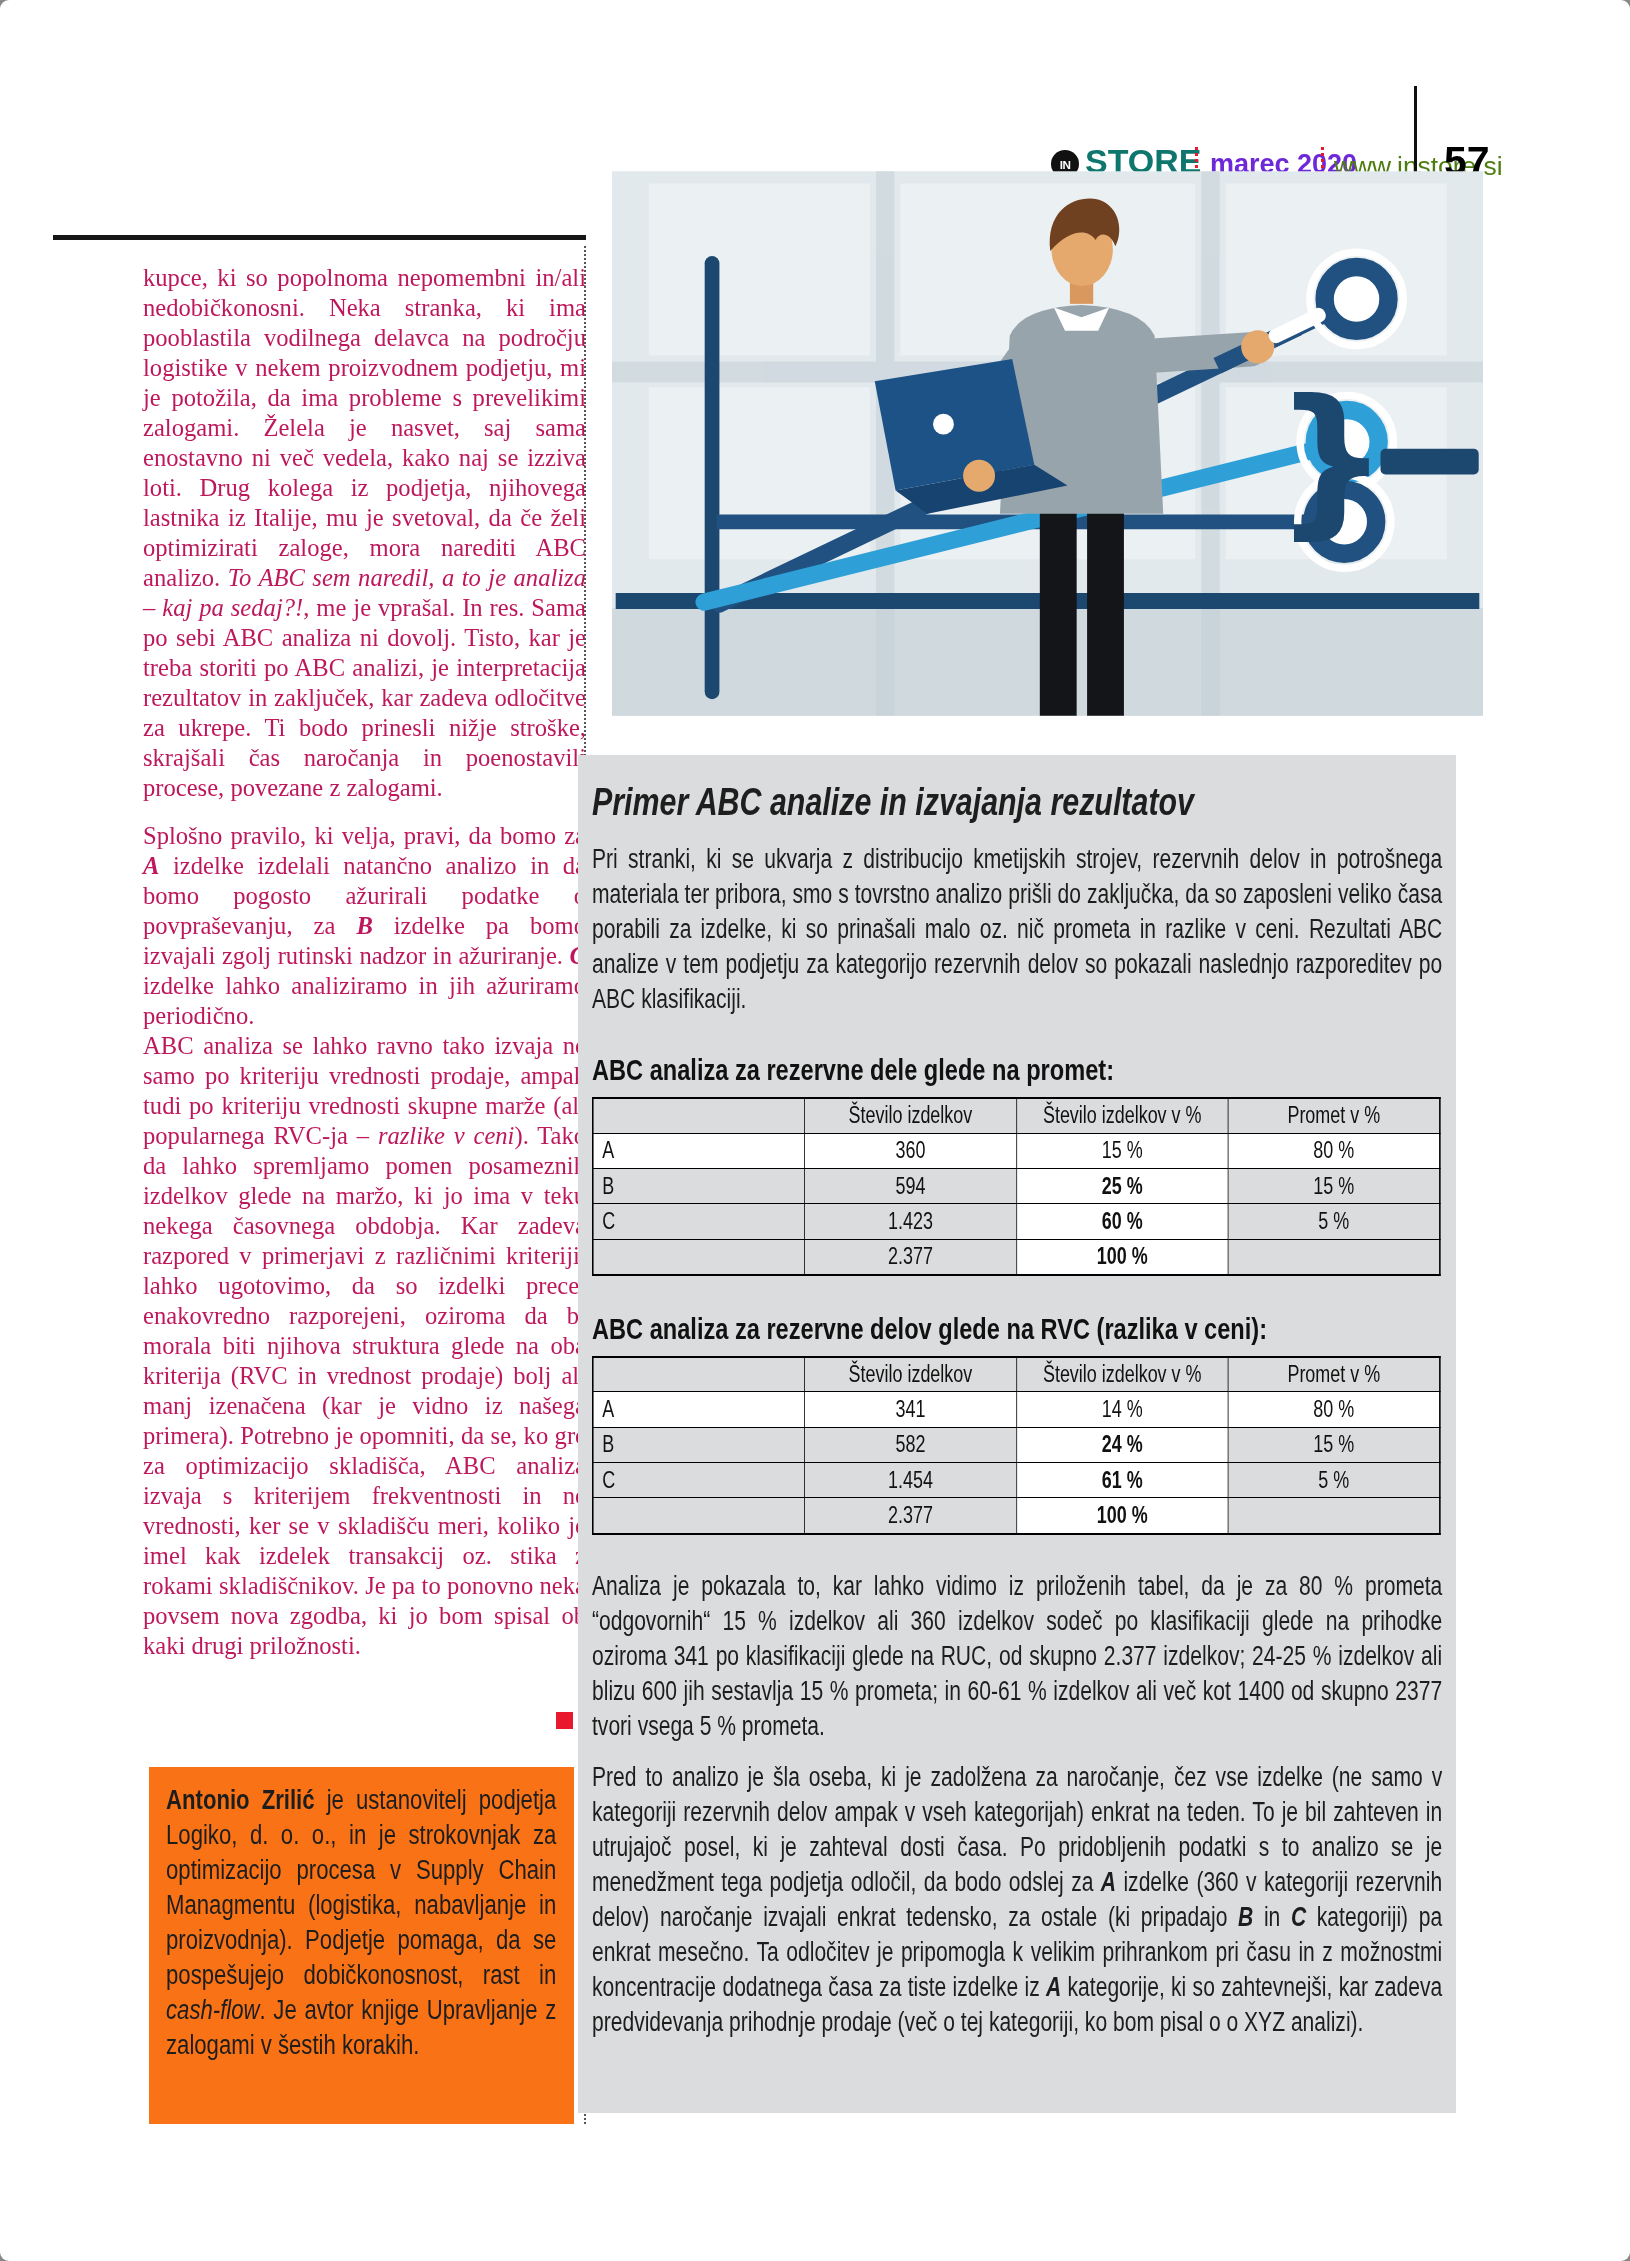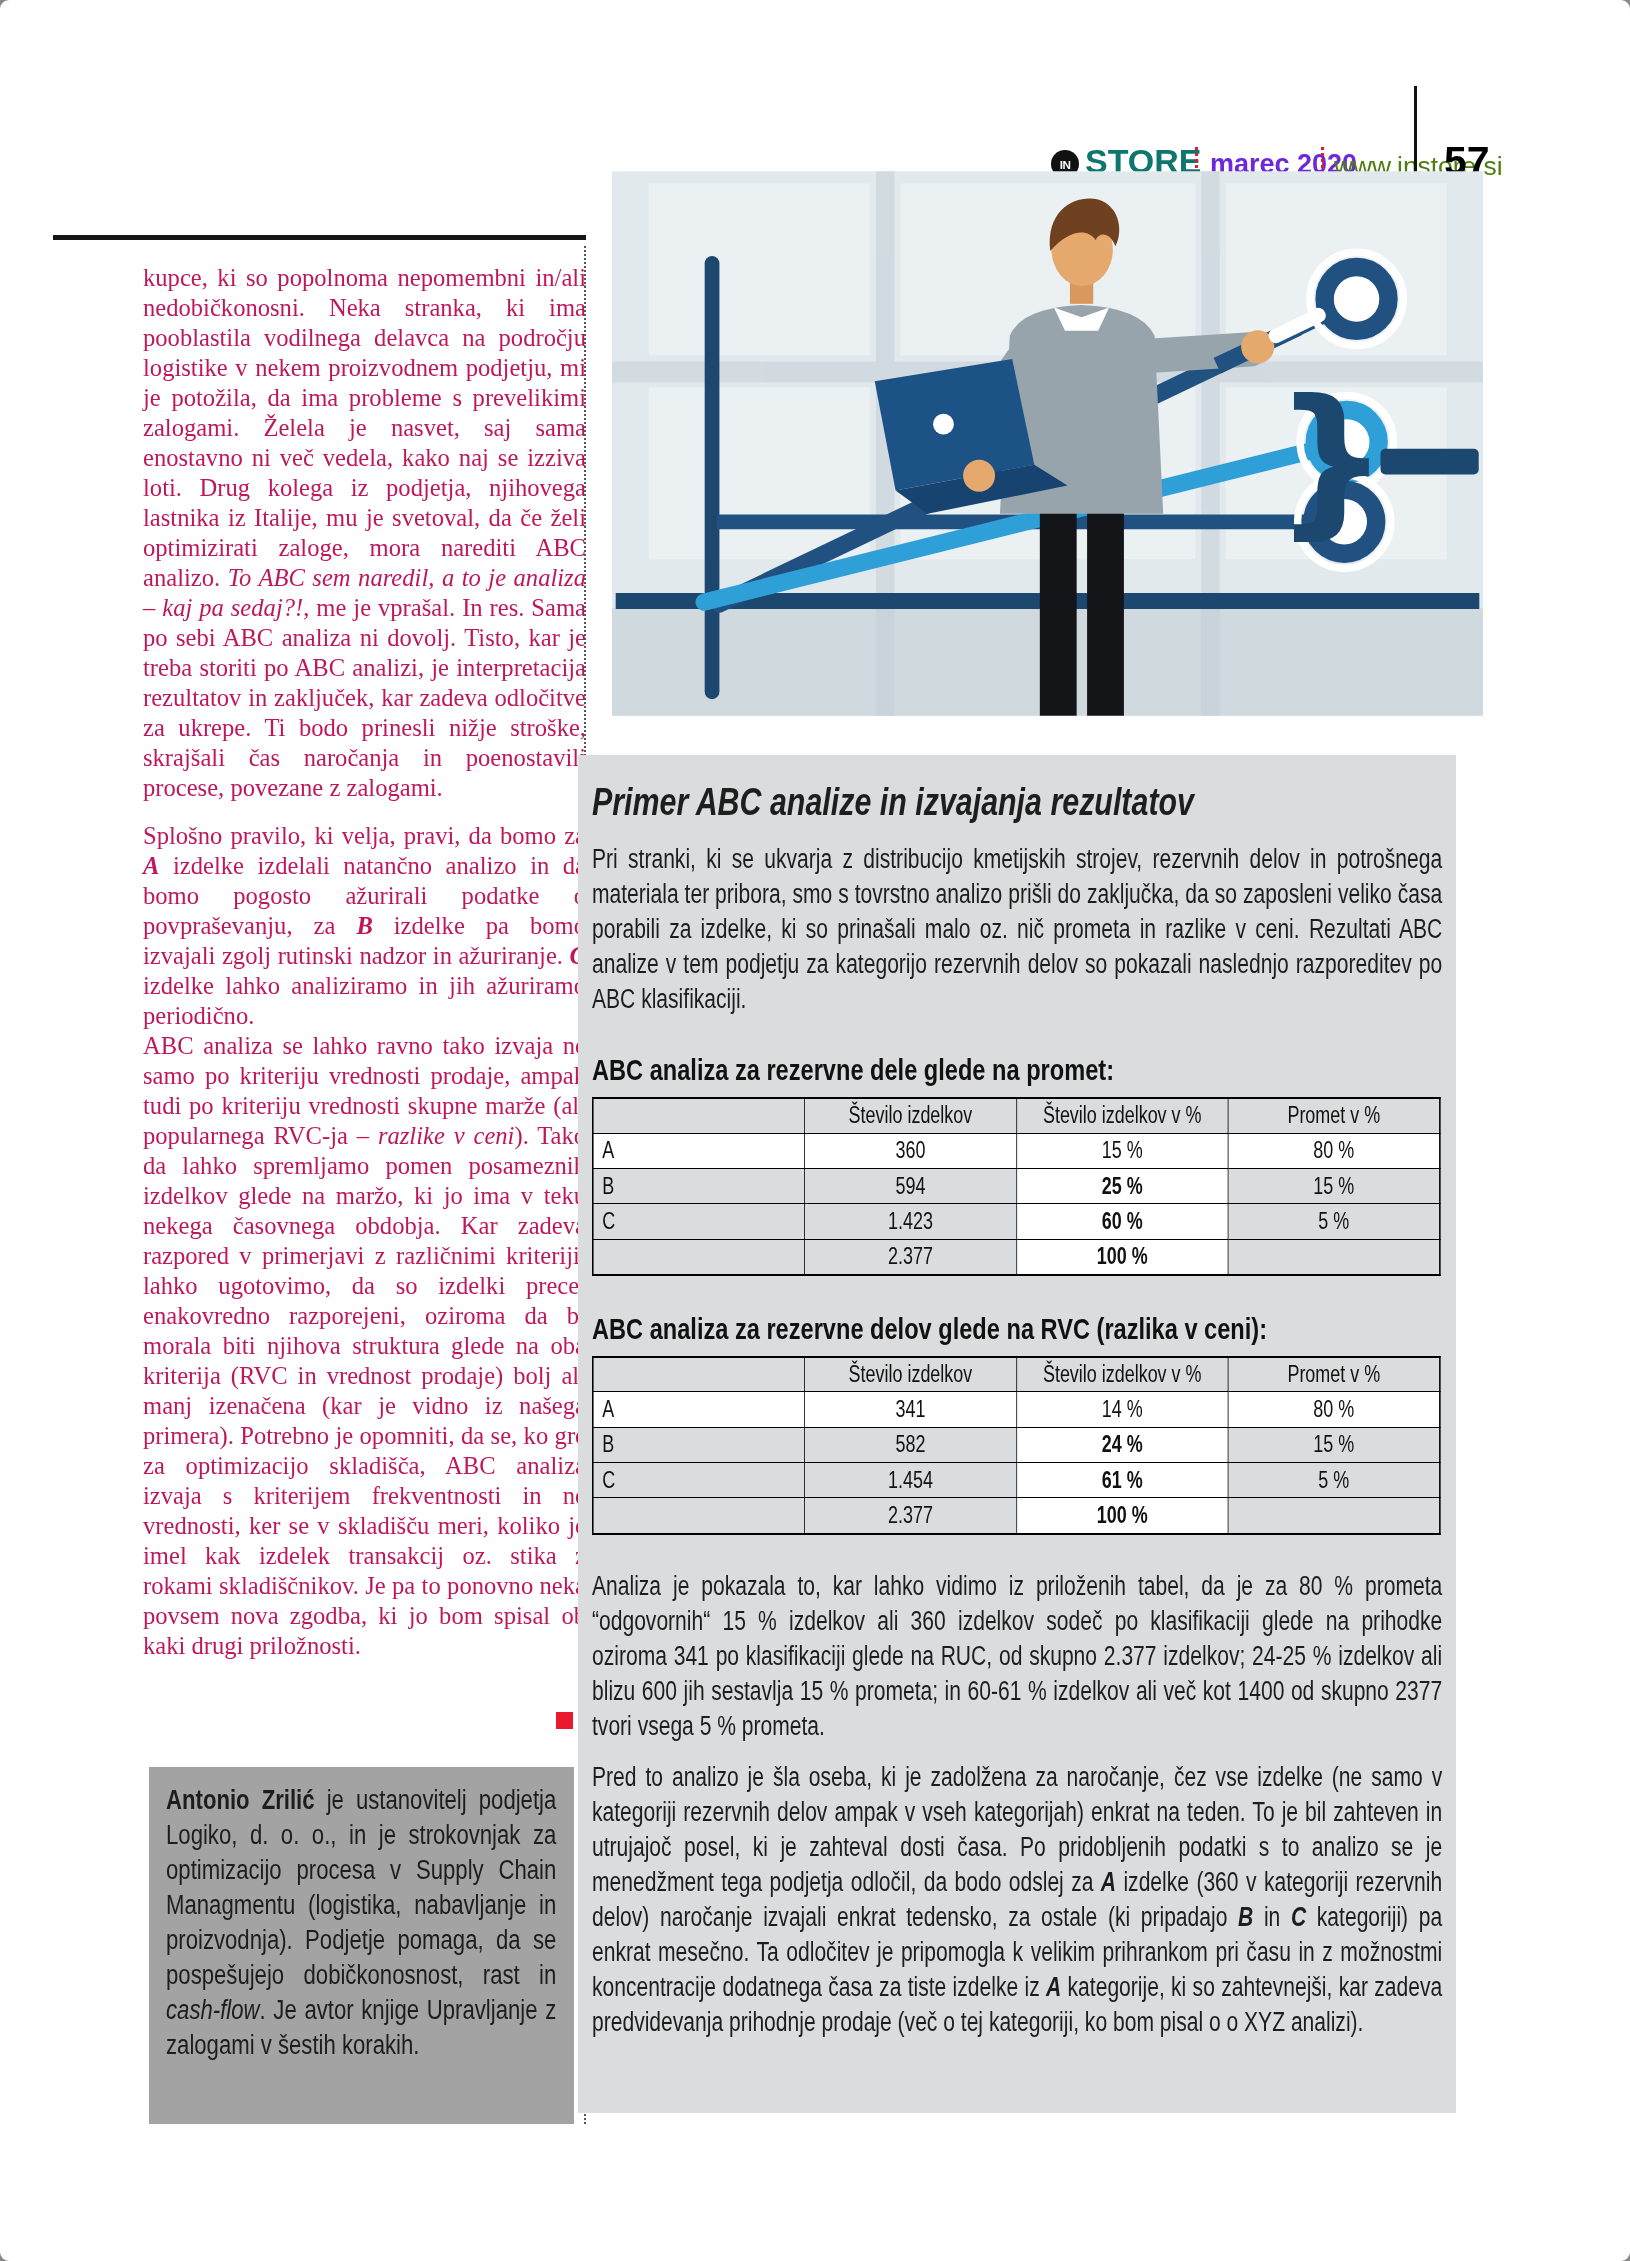--- a/index.html
+++ b/index.html
@@ -22,21 +22,21 @@
   .left-rule{left:53px;top:235px;width:533px;height:4.9px;background:#161616;}
   .left-col{left:143px;top:247px;width:443px;font-family:"Liberation Serif",serif;
             font-size:24.6px;line-height:30px;text-align:justify;color:#be185d;}
   .left-col p{margin:0;}
   .left-col p.p1{margin-top:16px;}
   .left-col p.p2{margin-top:18px;}
   .end-square{left:556px;top:1712px;width:17px;height:17px;background:#e8192d;}
   .col-divider{left:584px;top:246px;height:1878px;width:0;border-left:2.5px dotted #555;}
 
   
-  .bio-box{left:149px;top:1767px;width:425px;height:357px;background:#a3a3a3;overflow:hidden;}
+  .bio-box{left:149px;top:1767px;width:425px;height:357px;background:#f97316;overflow:hidden;}
   .bio-text{margin:16px 0 0 17px;width:476px;transform:scaleX(0.82);transform-origin:0 0;
             font-size:27px;line-height:35px;text-align:justify;color:#1d1d1d;}
 
   
   .illu{left:612px;top:171px;width:871px;height:545px;}
 
   
   .gray-panel{left:578px;top:755px;width:878px;height:1358px;background:#dbdcdd;overflow:hidden;}
   .cond78{transform:scaleX(0.78);transform-origin:0 0;}
   .cond80{transform:scaleX(0.80);transform-origin:0 0;}

